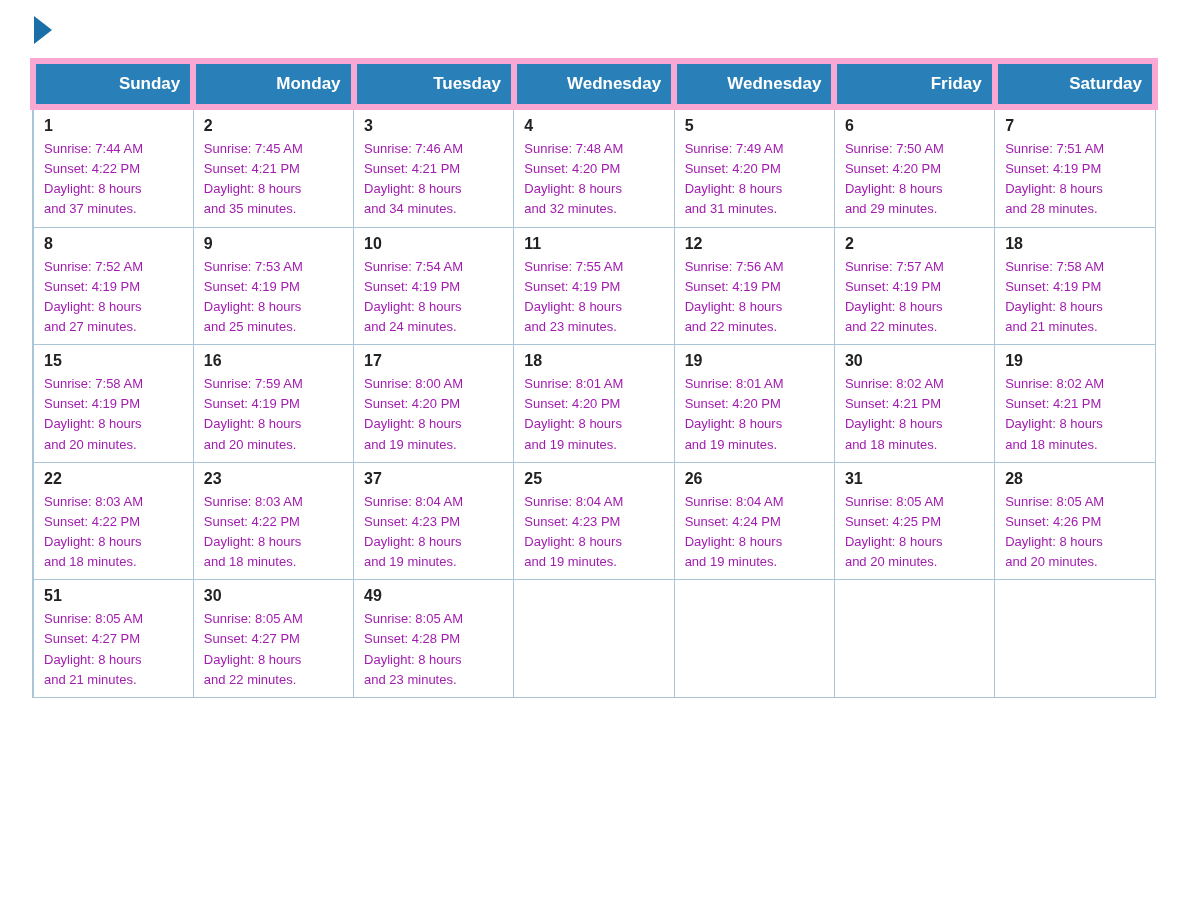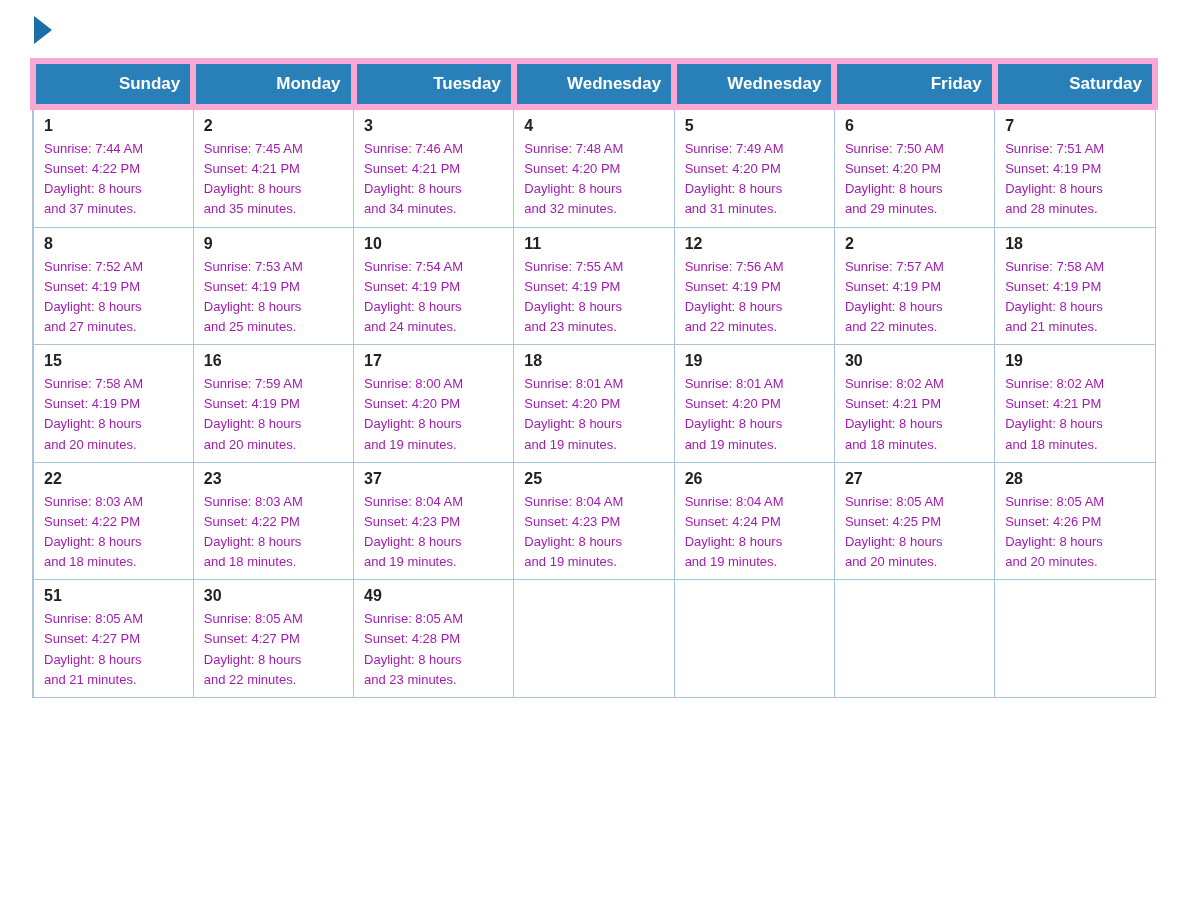--- a/index.html
+++ b/index.html
@@ -241,21 +241,21 @@
       </td>
         <td>
         <span class="day-num">25</span>
         <span class="day-info">Sunrise: 8:04 AM<br>Sunset: 4:23 PM<br>Daylight: 8 hours<br>and 19 minutes.</span>
       </td>
         <td>
         <span class="day-num">26</span>
         <span class="day-info">Sunrise: 8:04 AM<br>Sunset: 4:24 PM<br>Daylight: 8 hours<br>and 19 minutes.</span>
       </td>
         <td>
-        <span class="day-num">27</span>
+        <span class="day-num">31</span>
         <span class="day-info">Sunrise: 8:05 AM<br>Sunset: 4:25 PM<br>Daylight: 8 hours<br>and 20 minutes.</span>
       </td>
         <td>
         <span class="day-num">28</span>
         <span class="day-info">Sunrise: 8:05 AM<br>Sunset: 4:26 PM<br>Daylight: 8 hours<br>and 20 minutes.</span>
       </td>
       </tr>
       <tr>
         <td>
         <span class="day-num">51</span>

